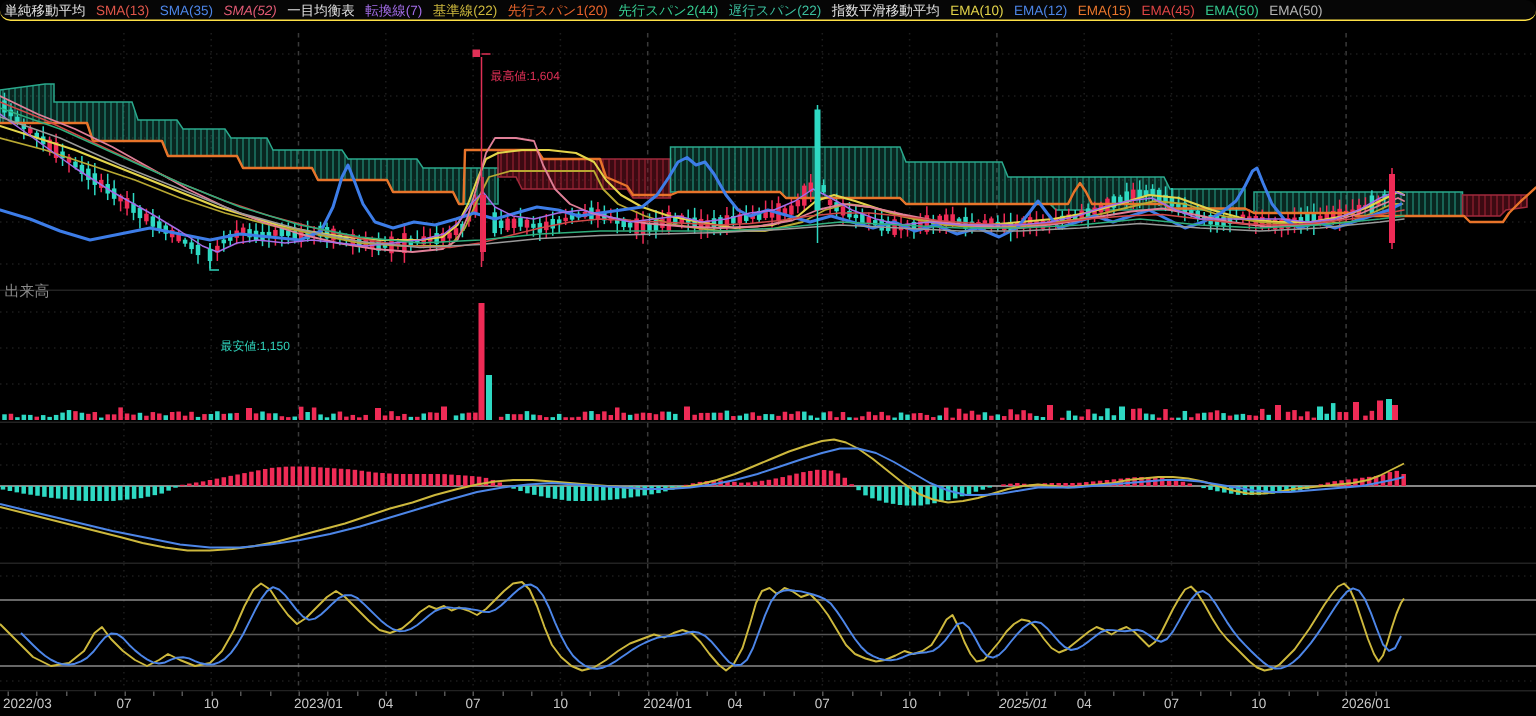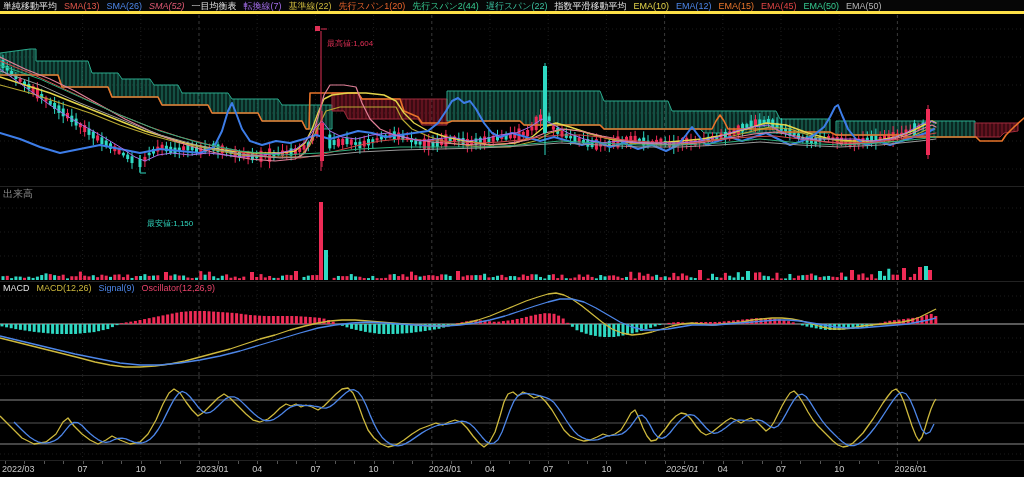--- a/index.html
+++ b/index.html
@@ -1,45 +1,45 @@
 <!DOCTYPE html>
 <html><head>
 <meta charset="utf-8">
 <style>
   html,body{margin:0;padding:0;background:#000;}
   *{box-sizing:border-box;}
   .root{position:relative;width:1024px;height:477px;background:#000;overflow:hidden;
         font-family:"Liberation Sans","DejaVu Sans",sans-serif;}
   .legend-bar{position:absolute;left:0;top:0;width:1024px;height:14px;background:#060606;
         display:flex;align-items:center;gap:7px;padding-left:3px;font-size:9px;white-space:nowrap;
-        border-bottom:3px solid #fde047;}
+        border-bottom:1px solid #fde047;border-radius:7px;}
   .legend-bar span{line-height:14px;}
   .panel{position:absolute;left:0;width:1024px;border-bottom:1px solid #222;}
   .panel svg{position:absolute;left:0;top:0;}
-  #p-main{top:15px;height:172px;}
+  #p-main{top:22px;height:172px;}
   #p-vol{top:186px;height:96px;}
   #p-macd{top:282px;height:94px;}
   #p-stoch{top:376px;height:85px;}
   .panel-label{position:absolute;left:3px;top:1px;font-size:10px;color:#8a8a8a;z-index:3;}
   .sub-legend{position:absolute;left:3px;top:1px;font-size:9px;z-index:3;display:flex;gap:7px;white-space:nowrap;}
   .anno{position:absolute;font-size:8px;z-index:4;letter-spacing:0;}
   #anno-high{left:327px;top:23px;}
   #anno-low{left:147px;top:167px;margin-top:36px;}
   .xaxis{position:absolute;left:0;top:461px;width:838px;height:16px;background:#000;}
   .xaxis .tk{position:absolute;top:0;width:1px;height:3px;background:#555;}
   .xaxis .lb{position:absolute;top:3px;font-size:9px;color:#c8c8c8;white-space:nowrap;}
 </style>
 </head>
 <body>
 
 <div class="root">
   <div class="legend-bar" id="legend-top">
       <span style="color: rgb(226, 226, 226);">単純移動平均</span>
       <span style="color: rgb(224, 86, 74);">SMA(13)</span>
-      <span style="color: rgb(77, 134, 232);">SMA(26)</span>
+      <span style="color: rgb(77, 134, 232);">SMA(35)</span>
       <span style="color: rgb(224, 90, 116); font-style: italic;">SMA(52)</span>
       <span style="color: rgb(226, 226, 226);">一目均衡表</span>
       <span style="color: rgb(163, 109, 232);">転換線(7)</span>
       <span style="color: rgb(205, 184, 61);">基準線(22)</span>
       <span style="color: rgb(232, 100, 44);">先行スパン1(20)</span>
       <span style="color: rgb(53, 201, 143);">先行スパン2(44)</span>
       <span style="color: rgb(59, 191, 158);">遅行スパン(22)</span>
       <span style="color: rgb(226, 226, 226);">指数平滑移動平均</span>
       <span style="color: rgb(227, 212, 74);">EMA(10)</span>
       <span style="color: rgb(77, 134, 232);">EMA(12)</span>
@@ -760,26 +760,20 @@
         <rect x="850" y="84" width="4" height="10" fill="#ef2b56"></rect>
         <rect x="878" y="85" width="4" height="9" fill="#2ed9c3"></rect>
         <rect x="902" y="82" width="4" height="12" fill="#ef2b56"></rect>
         <rect x="918" y="81" width="4" height="13" fill="#ef2b56"></rect>
         <rect x="924" y="80" width="4" height="14" fill="#2ed9c3"></rect>
         <rect x="928" y="84" width="4" height="10" fill="#ef2b56"></rect>
       </svg>
   </div>
 
   <div class="panel" id="p-macd">
-    <div class="sub-legend" id="legend-macd">
-        <span style="color: rgb(226, 226, 226);">MACD</span>
-        <span style="color: rgb(205, 184, 61);">MACD(12,26)</span>
-        <span style="color: rgb(77, 134, 232);">Signal(9)</span>
-        <span style="color: rgb(232, 67, 106);">Oscillator(12,26,9)</span>
-      </div>
     <svg id="svg-macd" width="1024" height="94">
         <line x1="82.6" y1="0" x2="82.6" y2="94" stroke="#1e1e1e" stroke-width="1" stroke-dasharray="1,3"></line>
         <line x1="140.79999999999998" y1="0" x2="140.79999999999998" y2="94" stroke="#1e1e1e" stroke-width="1" stroke-dasharray="1,3"></line>
         <line x1="199" y1="0" x2="199" y2="94" stroke="#3a3a3a" stroke-width="1" stroke-dasharray="3,3"></line>
         <line x1="257.2" y1="0" x2="257.2" y2="94" stroke="#1e1e1e" stroke-width="1" stroke-dasharray="1,3"></line>
         <line x1="315.4" y1="0" x2="315.4" y2="94" stroke="#1e1e1e" stroke-width="1" stroke-dasharray="1,3"></line>
         <line x1="373.59999999999997" y1="0" x2="373.59999999999997" y2="94" stroke="#1e1e1e" stroke-width="1" stroke-dasharray="1,3"></line>
         <line x1="431.79999999999995" y1="0" x2="431.79999999999995" y2="94" stroke="#3a3a3a" stroke-width="1" stroke-dasharray="3,3"></line>
         <line x1="489.99999999999994" y1="0" x2="489.99999999999994" y2="94" stroke="#1e1e1e" stroke-width="1" stroke-dasharray="1,3"></line>
         <line x1="548.1999999999999" y1="0" x2="548.1999999999999" y2="94" stroke="#1e1e1e" stroke-width="1" stroke-dasharray="1,3"></line>

